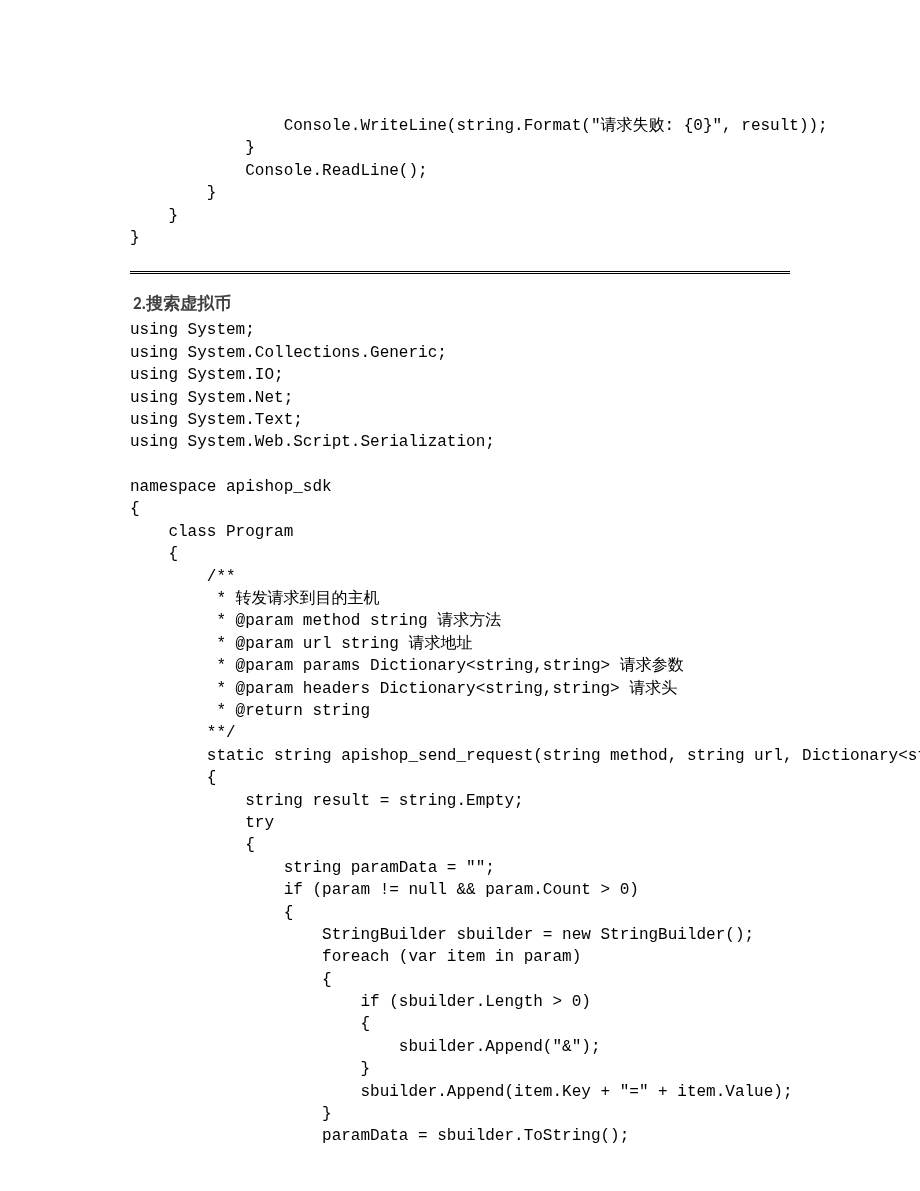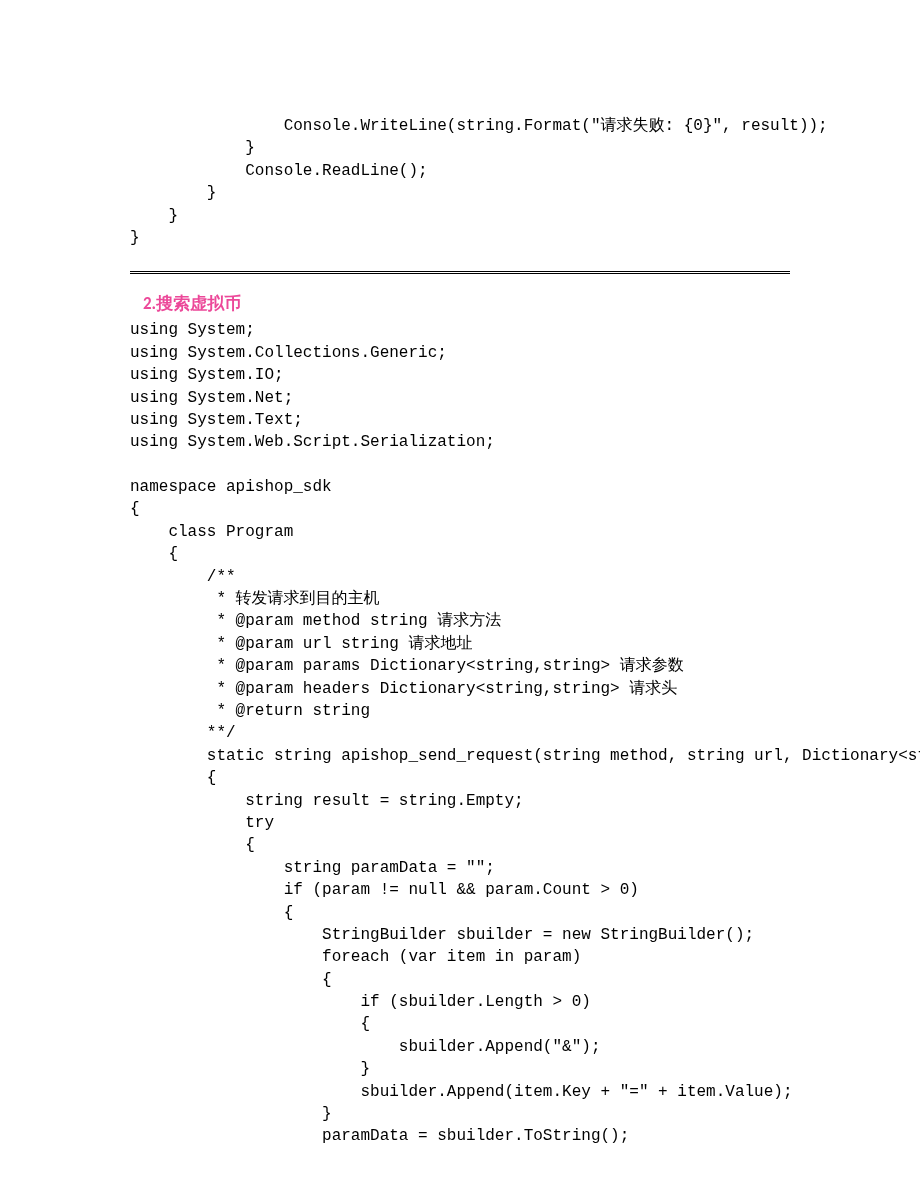--- a/index.html
+++ b/index.html
@@ -24,22 +24,22 @@
   }
   .divider {
     border: none;
     border-top: 3px double #000;
     margin: 22px 0 18px 0;
   }
   .section-heading {
     font-family: "Calibri", "Microsoft YaHei", sans-serif;
     font-size: 17px;
     font-weight: bold;
-    color: #ec4899;
-    margin: 0 0 4px 13px;
+    color: #404040;
+    margin: 0 0 4px 3px;
   }
 </style>
 </head>
 <body>
 
 <div class="page">
   <pre class="code">                Console.WriteLine(string.Format("请求失败: {0}", result));
             }
             Console.ReadLine();
         }

